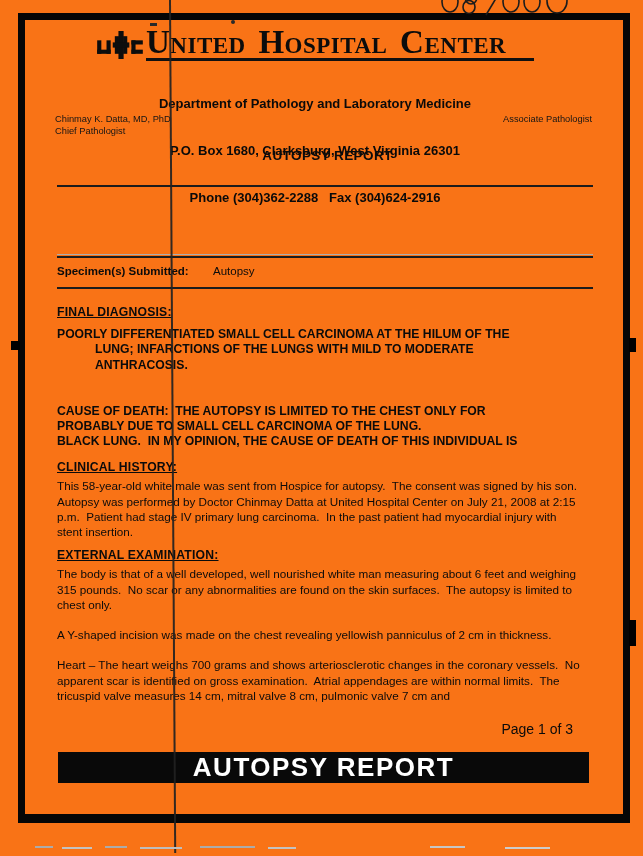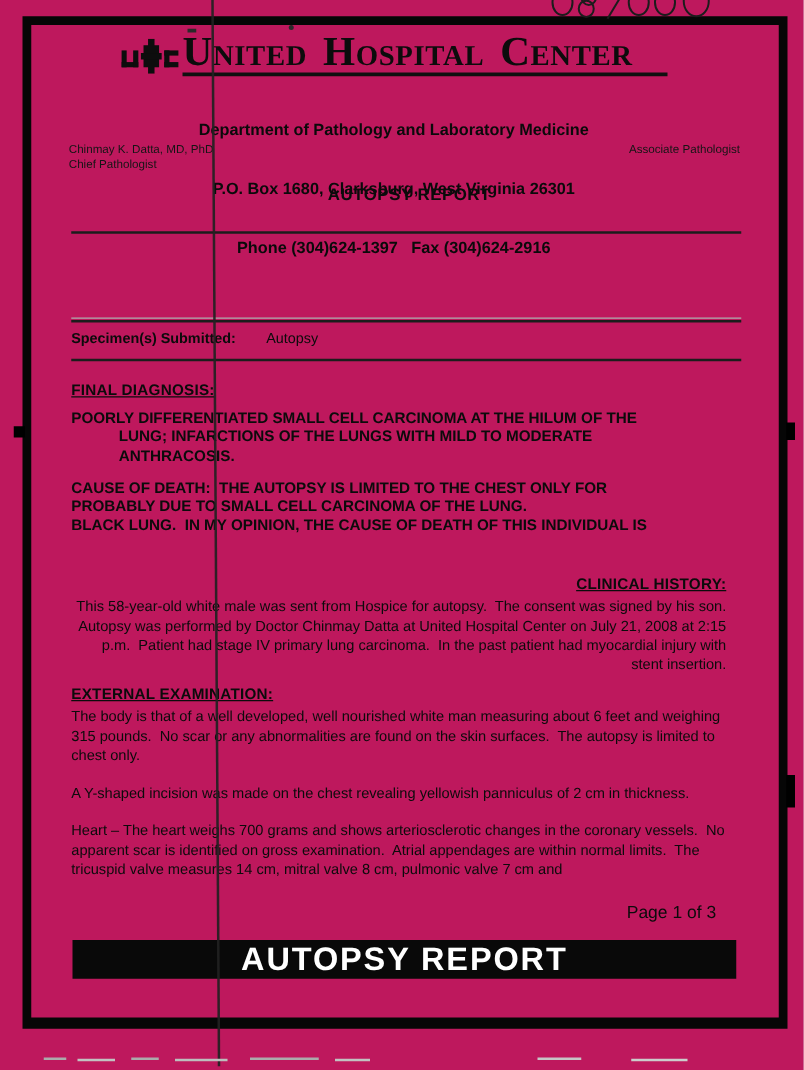--- a/index.html
+++ b/index.html
@@ -1,17 +1,17 @@
 <!DOCTYPE html>
 <html><head>
 <meta charset="utf-8">
 <style>
   html,body{margin:0;padding:0;background:#e8e8e8;}
   .page{
-    position:relative;width:643px;height:856px;background:#be185d;
+    position:relative;width:643px;height:856px;background:#f97316;
     overflow:hidden;font-family:"Liberation Sans",sans-serif;color:#0b0b0b;
   }
 
   
   .frame{
     position:absolute;left:18px;top:13px;width:612px;height:810px;
     border:7px solid #060606;border-bottom-width:9px;box-sizing:border-box;
     background:transparent;
   }
 
@@ -48,23 +48,23 @@
 
   .specimen-label{position:absolute;left:57px;top:265px;font-weight:700;font-size:11.5px;text-align:right;}
   .specimen-value{position:absolute;left:213px;top:265px;font-size:11.5px;}
 
   .sec{position:absolute;left:57px;}
   .sec-heading{font-weight:700;font-size:12.2px;text-decoration:underline;letter-spacing:0.2px;}
   .sec-final{top:305px;width:534px;font-weight:700;font-size:12.2px;line-height:15.2px;}
   .sec-final .sec-heading{display:block;margin-bottom:7px;text-decoration:underline;}
   .dx-line{white-space:pre;}
   .dx-indent{padding-left:38px;}
-  .dx-gap{margin-top:10px;}
+  .dx-gap{margin-top:31px;}
 
-  .sec-clinical{top:460px;width:524px;font-size:11.7px;line-height:15.3px;text-align:right;}
+  .sec-clinical{top:460px;width:524px;font-size:11.7px;line-height:15.3px;}
   .sec-external{top:548px;width:524px;font-size:11.7px;line-height:15.3px;}
   .sec-clinical .sec-heading,.sec-external .sec-heading{display:block;margin-bottom:3px;}
   .para{white-space:pre-wrap;margin:0 0 15px 0;}
 
   .page-number{position:absolute;left:57px;top:721px;width:516px;text-align:right;font-size:14px;}
 
   .banner{
     position:absolute;left:58px;top:752px;width:531px;height:31px;background:#090909;
     color:#ffffff;display:flex;align-items:center;justify-content:center;
     font-weight:700;font-size:26px;letter-spacing:1.5px;white-space:nowrap;
@@ -119,21 +119,21 @@
       </g>
     </svg>
   </div>
 
   <div class="hosp-title">United Hospital Center</div>
   <div class="title-underline"></div>
 
   <div class="dept-block">
     <div>Department of Pathology and Laboratory Medicine</div>
     <div>P.O. Box 1680, Clarksburg, West Virginia 26301</div>
-    <div>Phone (304)624-1397   Fax (304)624-2916</div>
+    <div>Phone (304)362-2288   Fax (304)624-2916</div>
   </div>
 
   <div class="contact contact-left">
     <div>Chinmay K. Datta, MD, PhD</div>
     <div>Chief Pathologist</div>
   </div>
   <div class="contact contact-right">
     <div>Associate Pathologist</div>
   </div>
 

